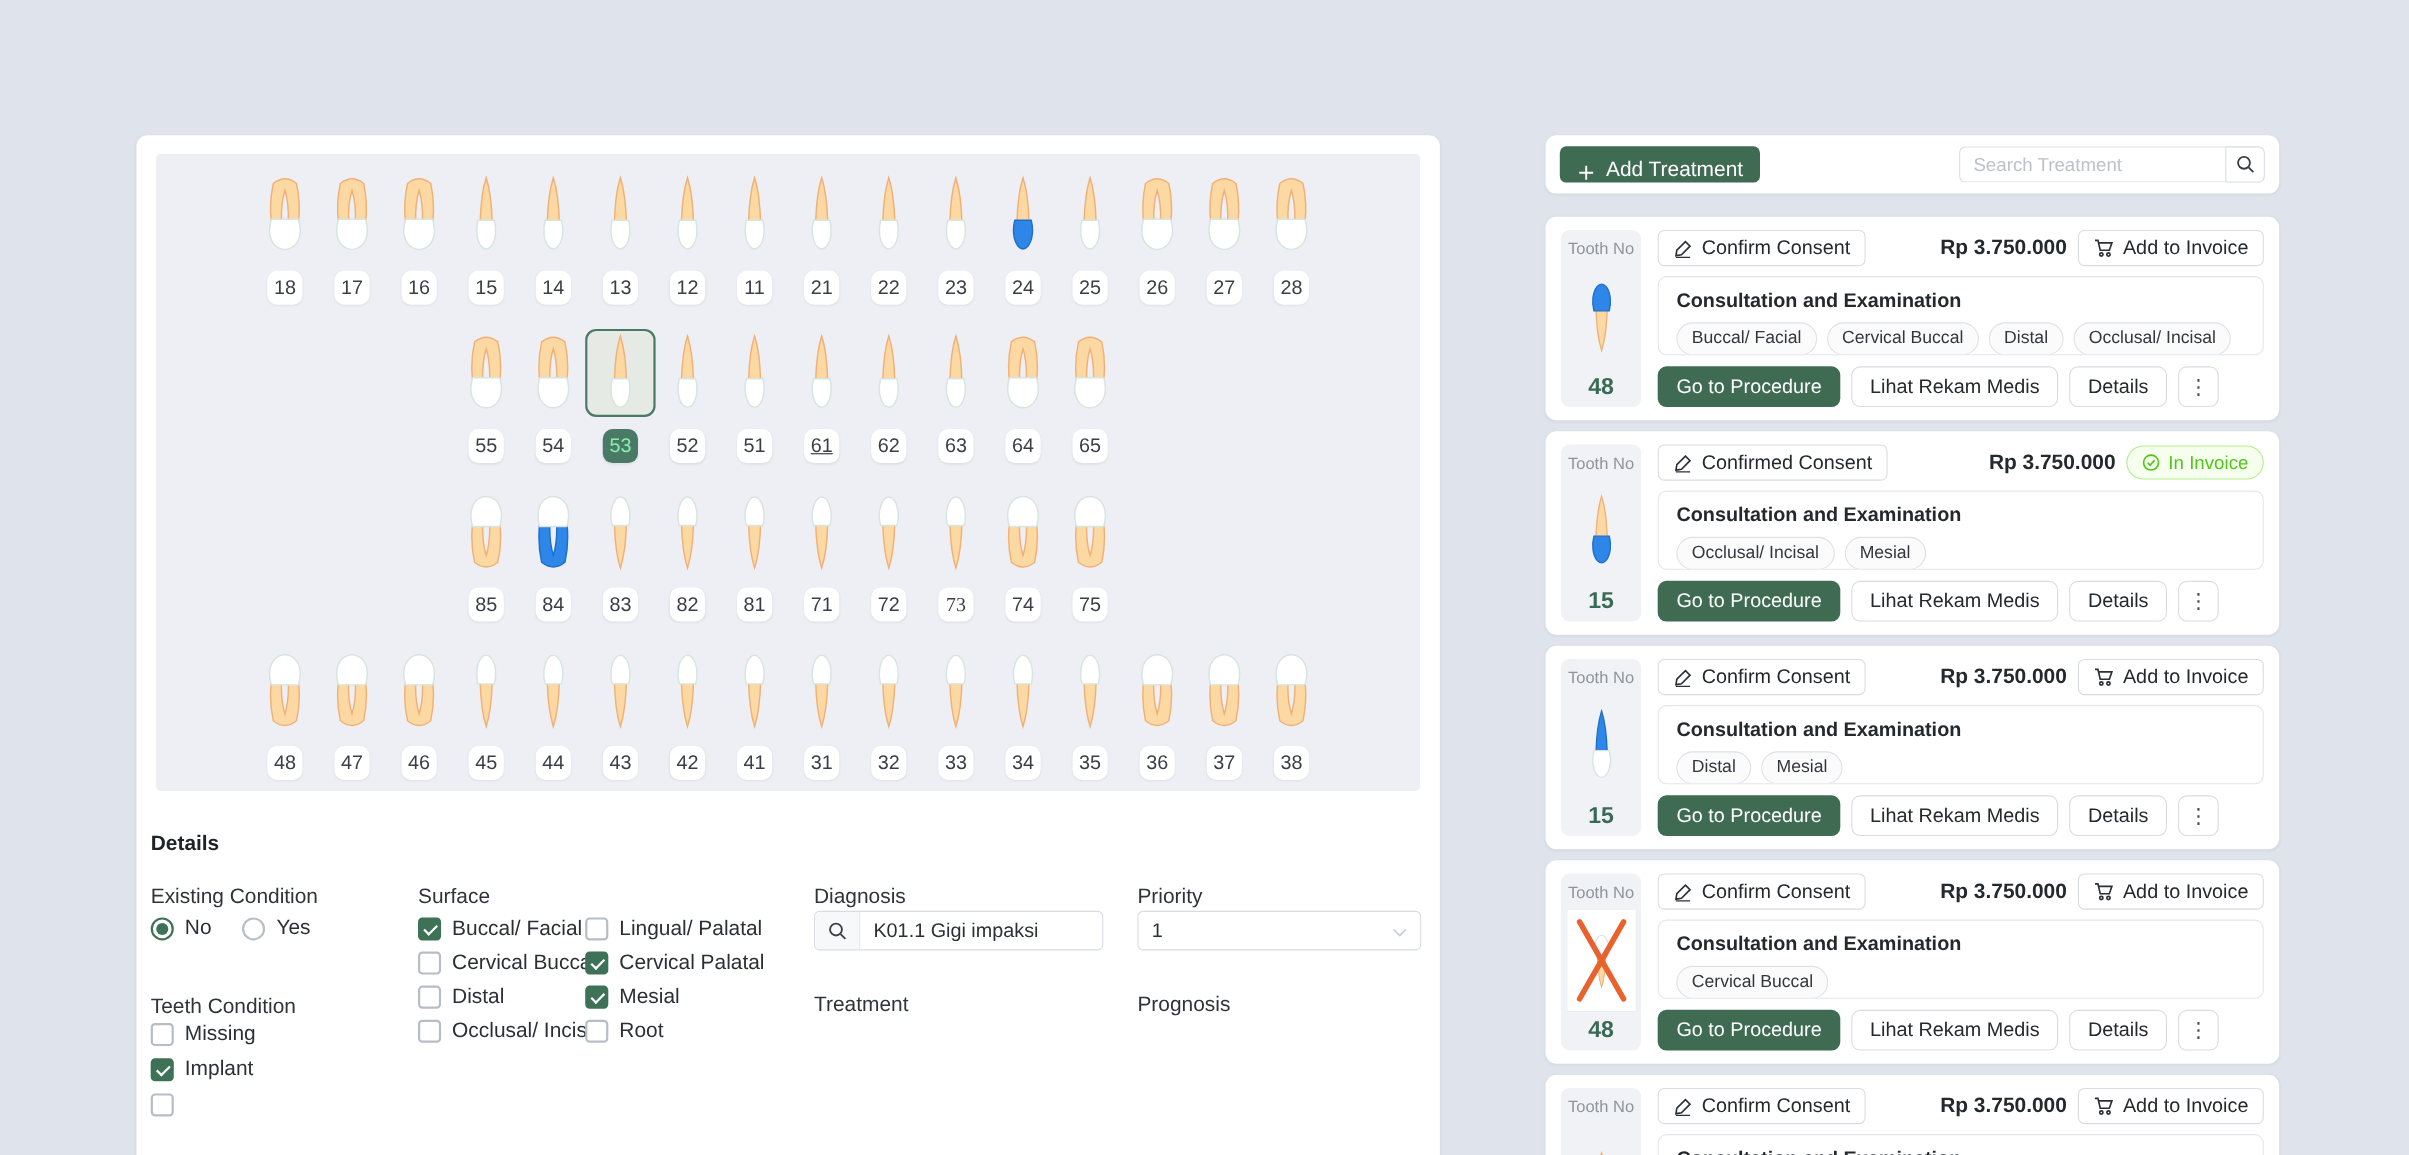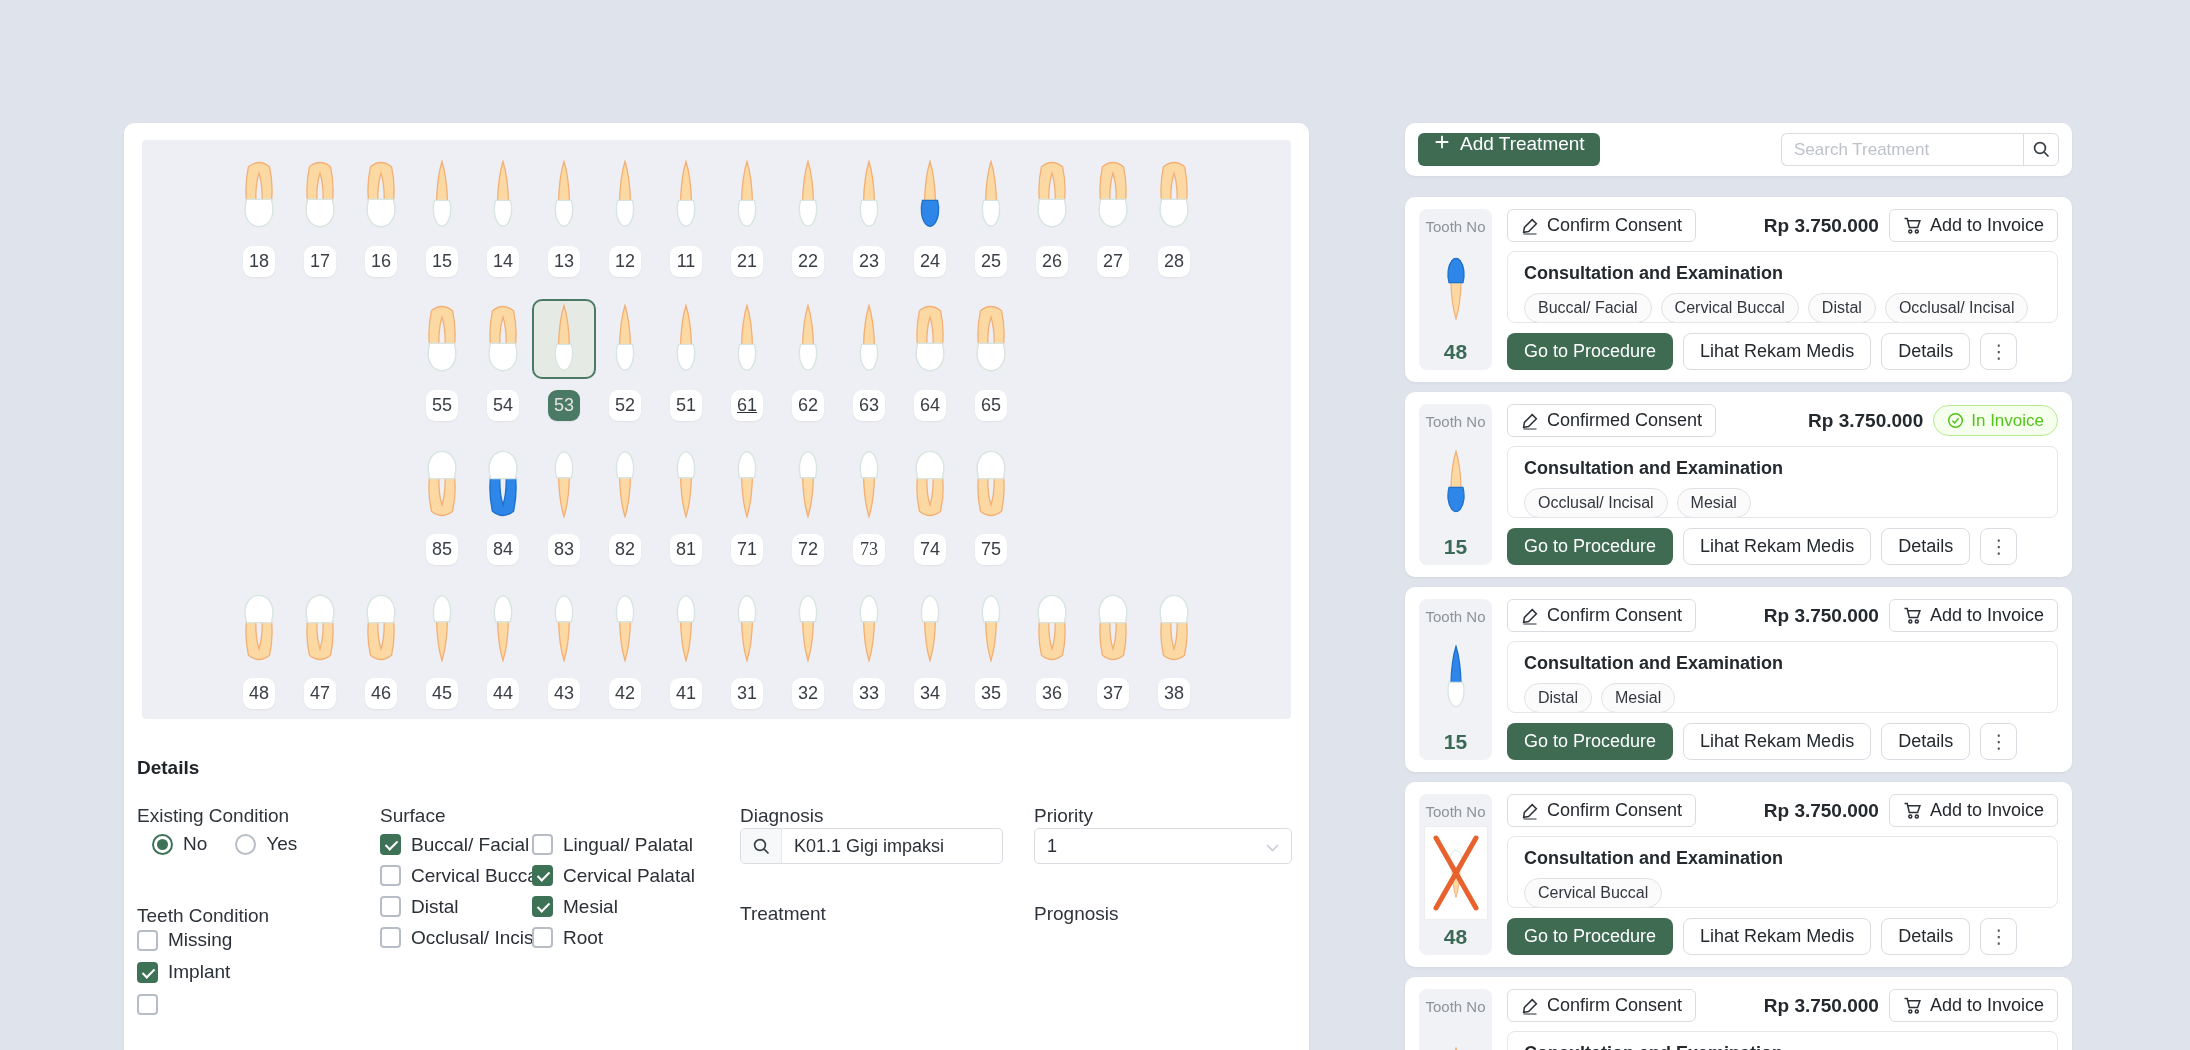--- a/index.html
+++ b/index.html
@@ -25,21 +25,21 @@
   .tooth-grid{display:grid;grid-template-columns:repeat(16,61px);justify-content:center;}
   .num-grid{margin-top:9px;margin-bottom:20px;}
   .tooth-cell{grid-row:1;height:84px;display:flex;align-items:center;justify-content:center;cursor:pointer;}
   .tooth-wrap{display:flex;align-items:center;justify-content:center;padding:1px 4px;
               border:2px solid transparent;border-radius:10px;}
   .tooth-cell.sel .tooth-wrap{border-color:#4A7A65;background:#E6EAE5;}
   .num-cell{grid-row:1;display:flex;align-items:center;justify-content:center;}
   .num-box{min-width:32px;height:31px;padding:0 3px;background:#fff;border-radius:9px;
            display:flex;align-items:center;justify-content:center;font-size:18px;color:#3A3F46;
            box-shadow:0 1px 2px rgba(0,0,0,.06);box-sizing:border-box;cursor:pointer;}
-  .num-box.sel{background:#4A7A65;color:#e5e5e5;}
+  .num-box.sel{background:#4A7A65;color:#86efac;}
 
   .details{position:relative;margin-top:38px;height:300px;}
   .d-abs{position:absolute;}
   .d-heading{left:13px;top:0;font-size:19px;font-weight:bold;color:#1E2328;}
   .f-label{font-size:19px;color:#2F343A;}
   .opt-row{display:flex;align-items:center;gap:10px;cursor:pointer;}
   .opt-label{font-size:19px;color:#2B3036;white-space:nowrap;}
   .radio{width:21px;height:21px;border:2px solid #B9BFC7;border-radius:50%;background:#fff;
          box-sizing:border-box;position:relative;flex:none;}
   .radio.sel{border-color:#3E7257;}
@@ -55,21 +55,21 @@
   .sfield input{border:none;outline:none;flex:1;padding:0 12px;font-size:18px;color:#2B3036;
           font-family:inherit;min-width:0;background:transparent;}
   .select{height:36px;border:1px solid #D9DCE1;border-radius:5px;display:flex;align-items:center;
           justify-content:space-between;padding:0 12px;font-size:18px;color:#2B3036;background:#fff;
           box-sizing:border-box;cursor:pointer;}
 
   
   .panel-right{position:absolute;left:1405px;top:123px;width:667px;}
   .rp-header{height:53px;background:#fff;border-radius:10px;display:flex;align-items:center;
              padding:0 13px;box-sizing:border-box;box-shadow:0 1px 3px rgba(25,39,60,.06);}
-  .btn-add{display:flex;align-items:flex-start;gap:9px;background:#3E6B52;color:#fff;border:none;
+  .btn-add{display:flex;align-items:flex-end;gap:9px;background:#3E6B52;color:#fff;border:none;
            border-radius:6px;height:33px;padding:0 15px;font-size:19px;font-family:inherit;cursor:pointer;}
   .rp-search{margin-left:auto;display:flex;}
   .rp-search input{width:242px;height:33px;border:1px solid #D9DCE1;border-right:none;
            border-radius:6px 0 0 6px;padding:0 12px;font-size:17px;color:#2B3036;
            box-sizing:border-box;font-family:inherit;outline:none;}
   .rp-search input::placeholder{color:#BDC2CA;}
   .rp-search button{width:36px;height:33px;border:1px solid #D9DCE1;background:#fff;
            border-radius:0 6px 6px 0;display:flex;align-items:center;justify-content:center;
            cursor:pointer;box-sizing:border-box;}
 
@@ -701,21 +701,21 @@
         <div class="num-cell" style="grid-column: 16;">
           <div class="num-box">38</div>
         </div>
       </div>
     </div>
 
   <div class="details">
     <div class="d-abs d-heading">Details</div>
 
     <div class="d-abs f-label" style="left:13px;top:48px">Existing Condition</div>
-    <div class="d-abs" id="existing-condition-opts" style="left:28px;top:76px">
+    <div class="d-abs" id="existing-condition-opts" style="left:13px;top:76px">
         <div class="opt-row">
           <span class="radio sel"></span>
           <span class="opt-label">No</span>
         </div>
         <div class="opt-row">
           <span class="radio"></span>
           <span class="opt-label">Yes</span>
         </div>
       </div>
 

